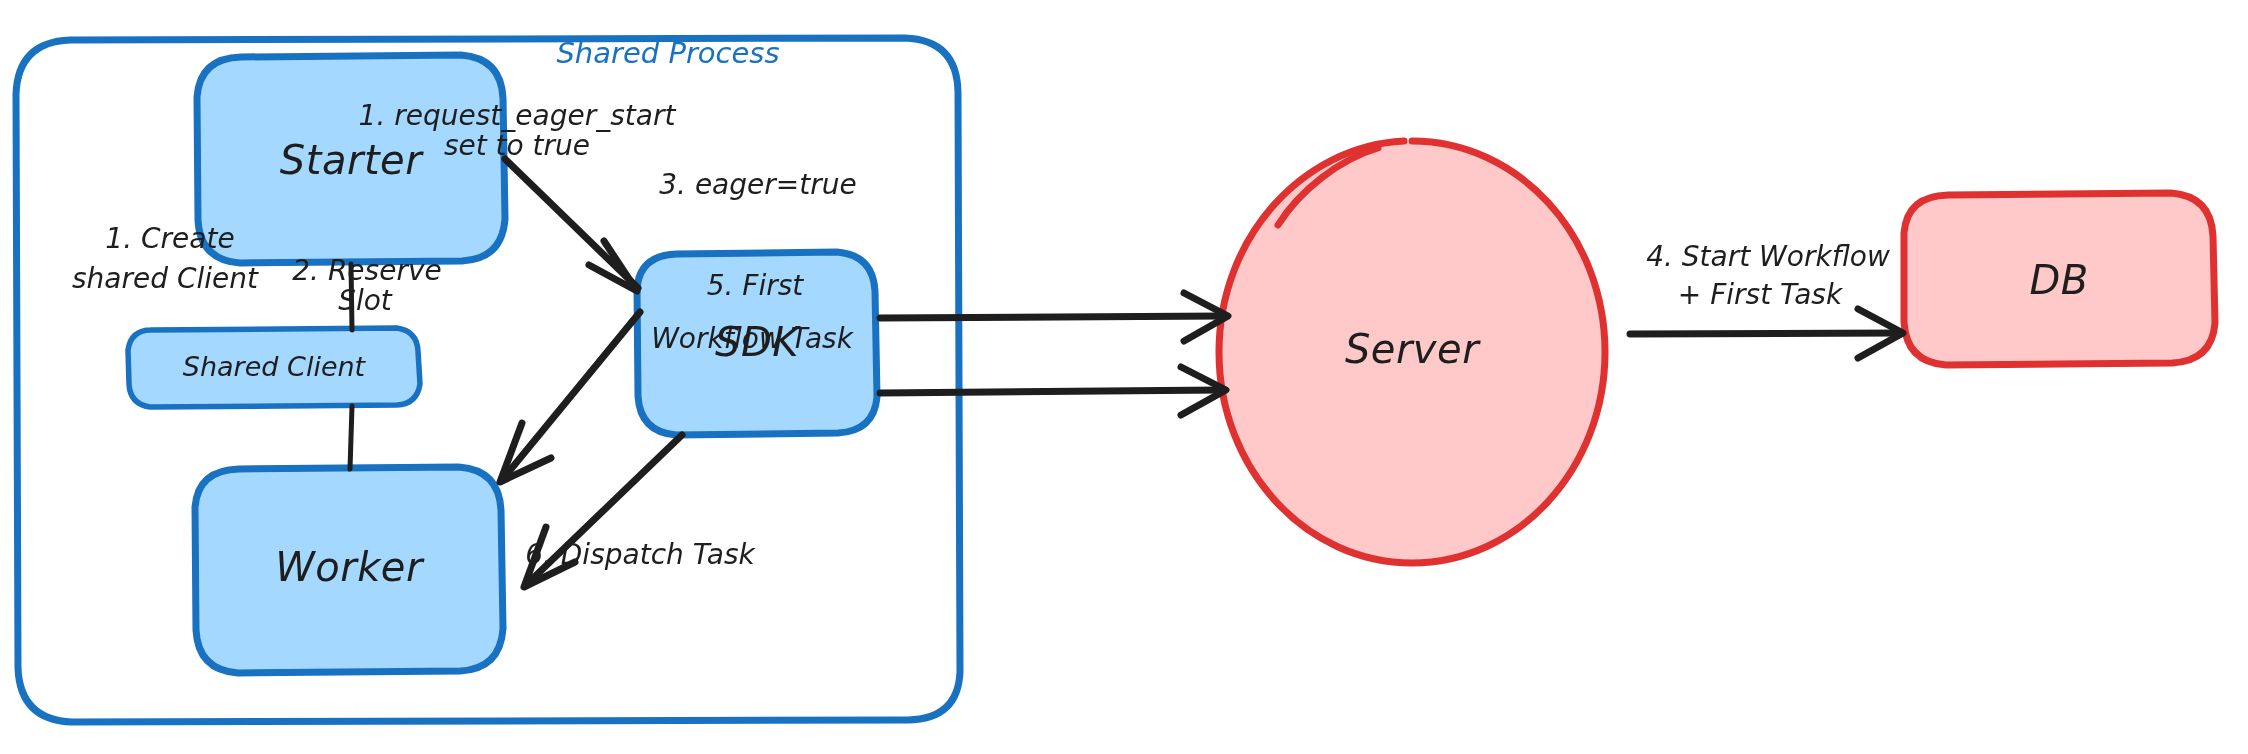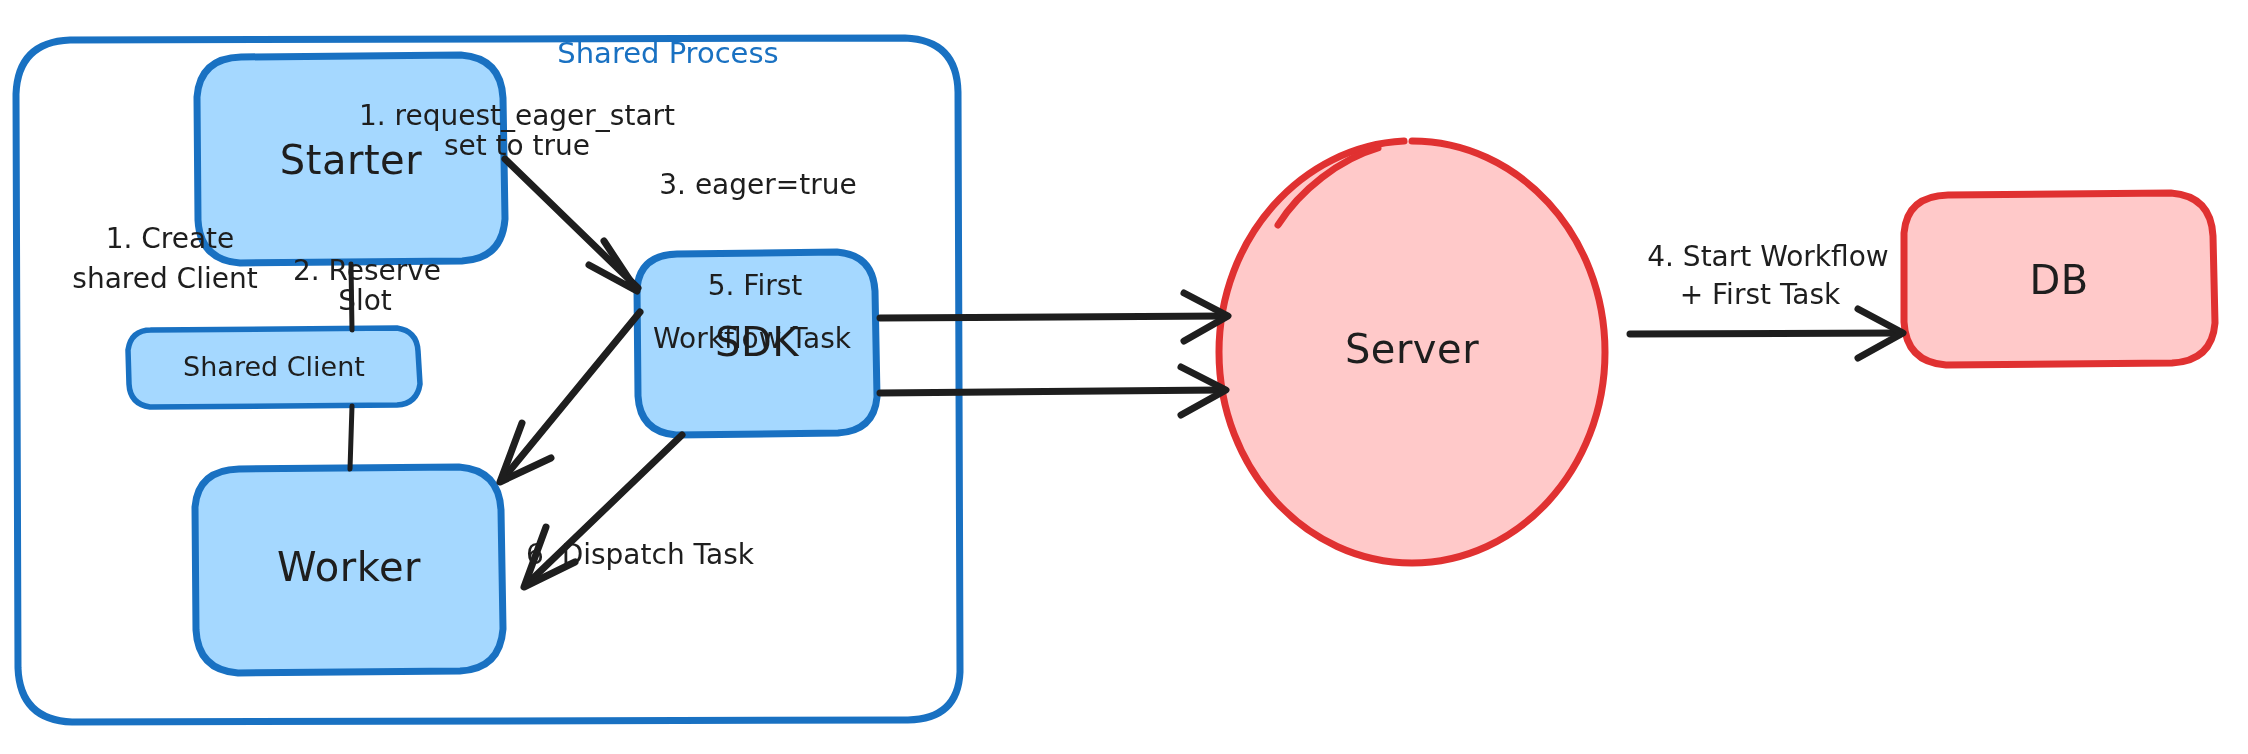--- a/index.html
+++ b/index.html
@@ -11,20 +11,21 @@
     width: 2248px;
     height: 754px;
     overflow: hidden;
     font-family: "DejaVu Sans", sans-serif;
   }
   #diagram-root {
     position: relative;
     width: 2248px;
     height: 754px;
     background: #ffffff;
+    font-style: italic;
   }
   svg.canvas {
     position: absolute;
     top: 0;
     left: 0;
     width: 2248px;
     height: 754px;
   }
   .sketch-fill-blue { fill: #a5d8ff; }
   .sketch-fill-red  { fill: #ffc9c9; }

